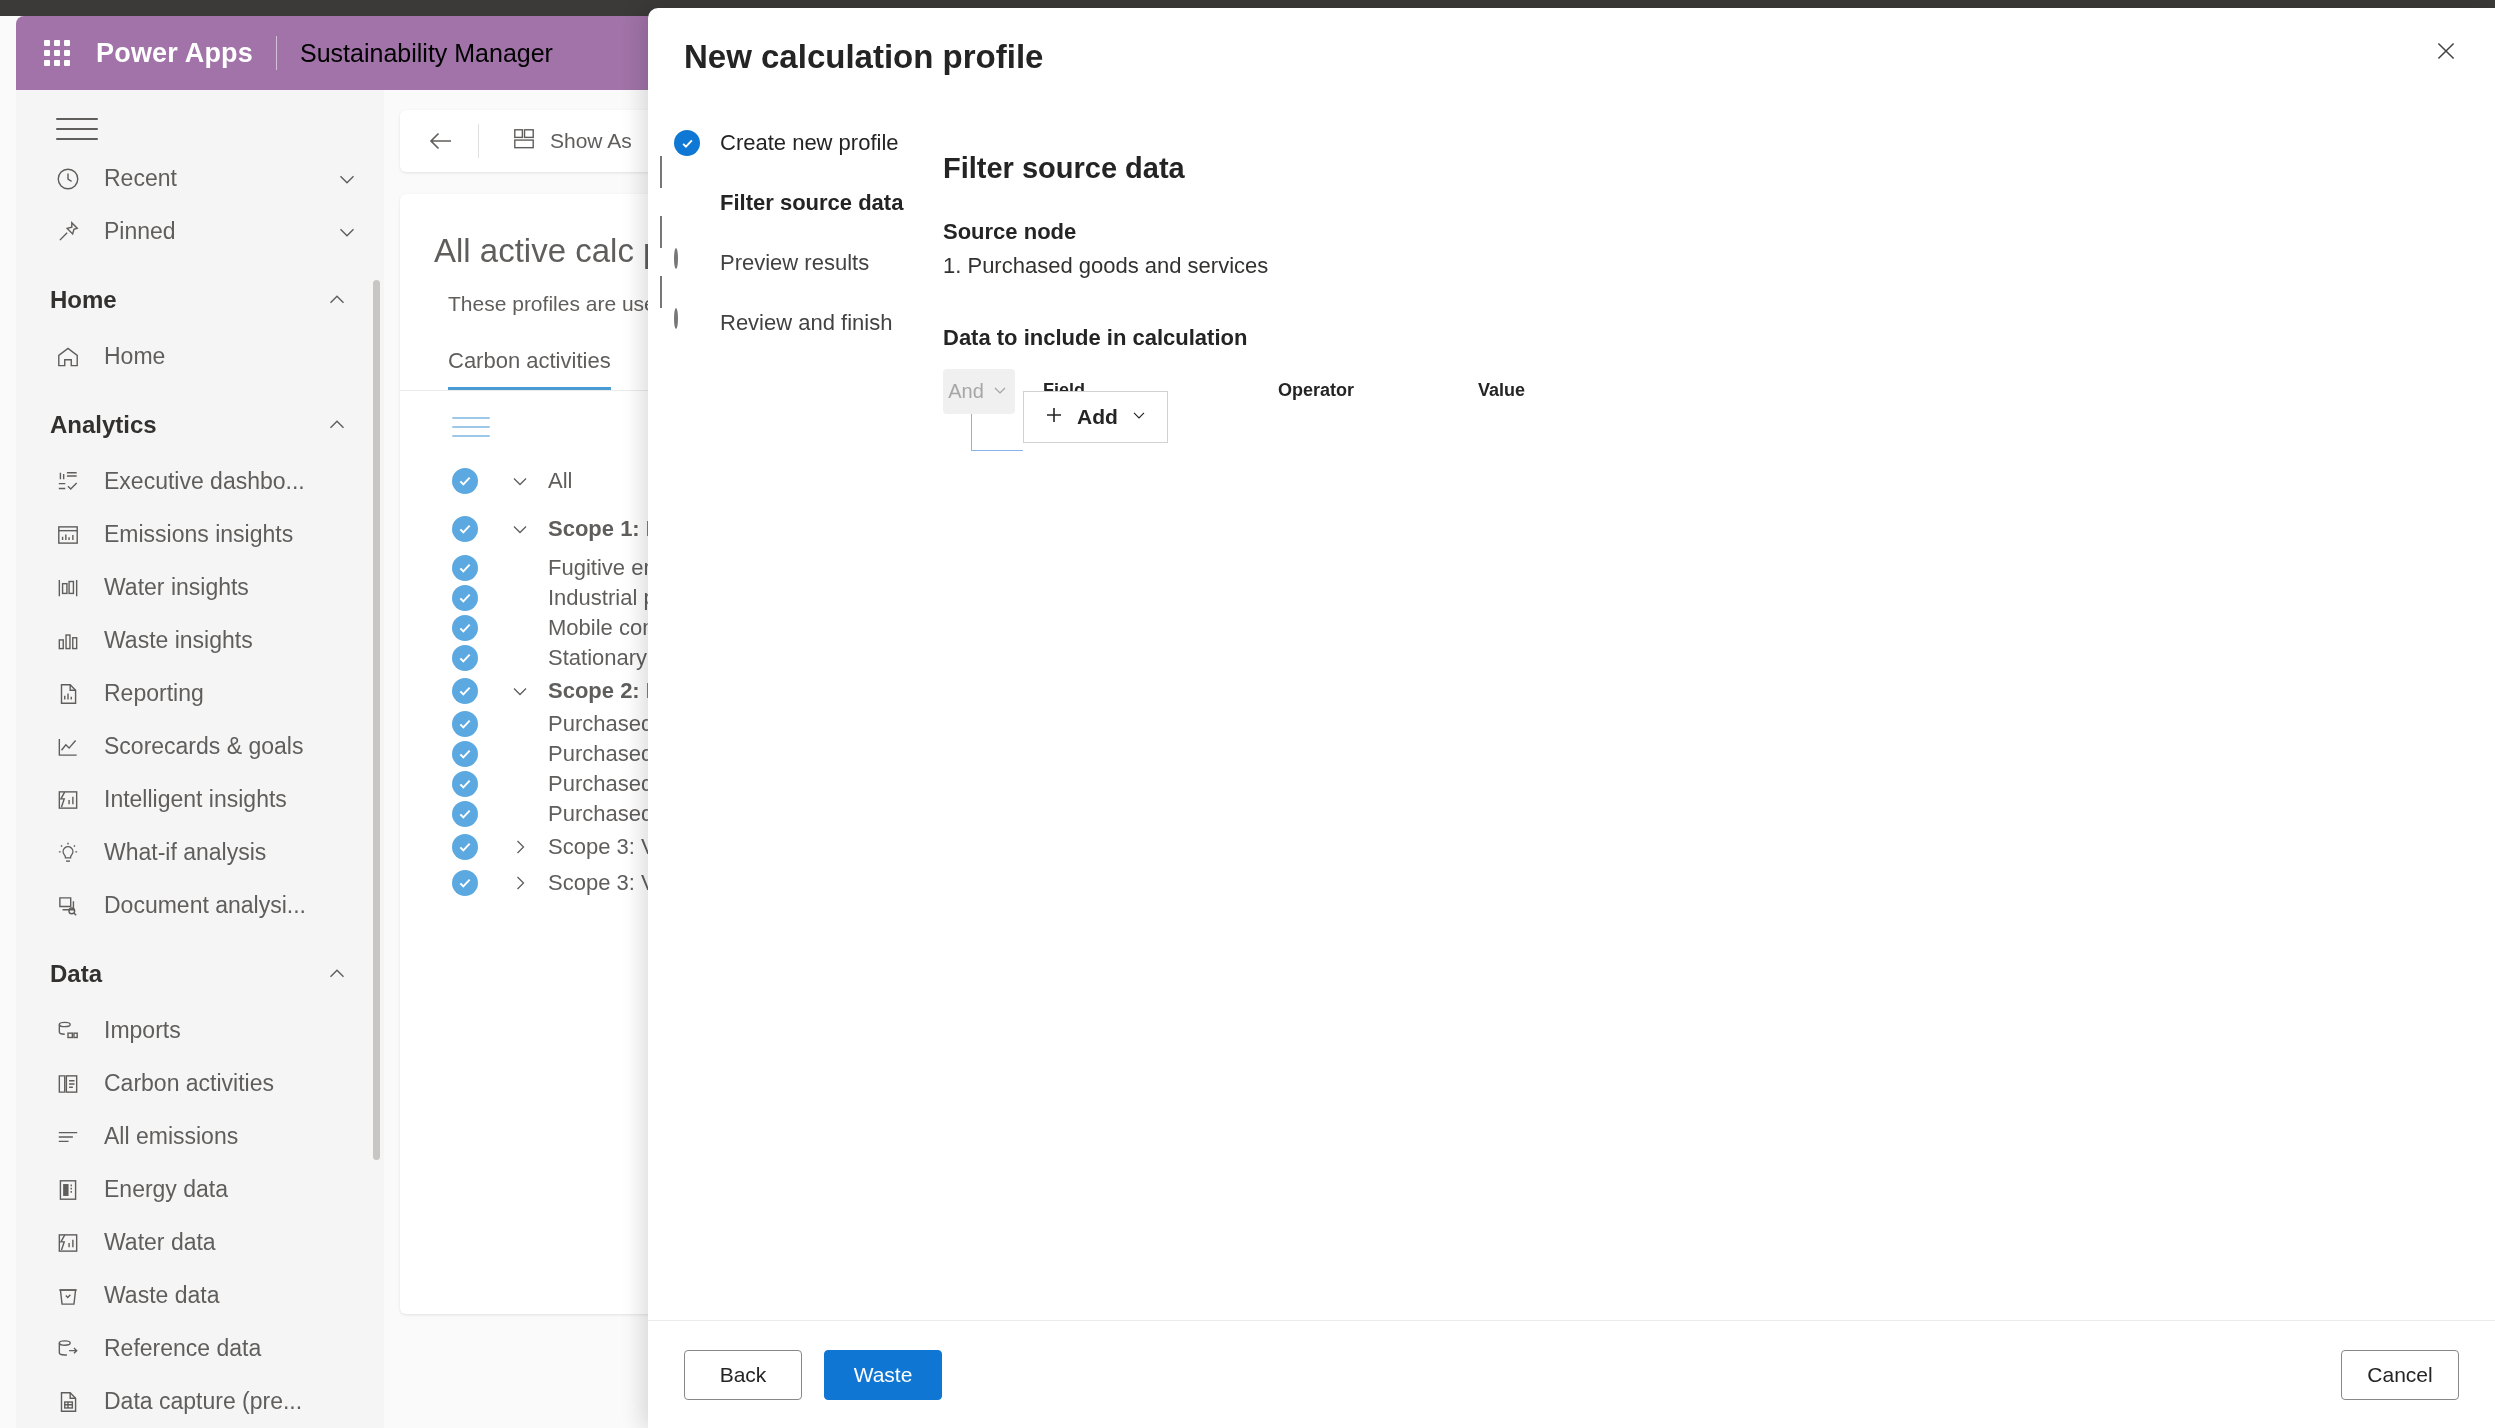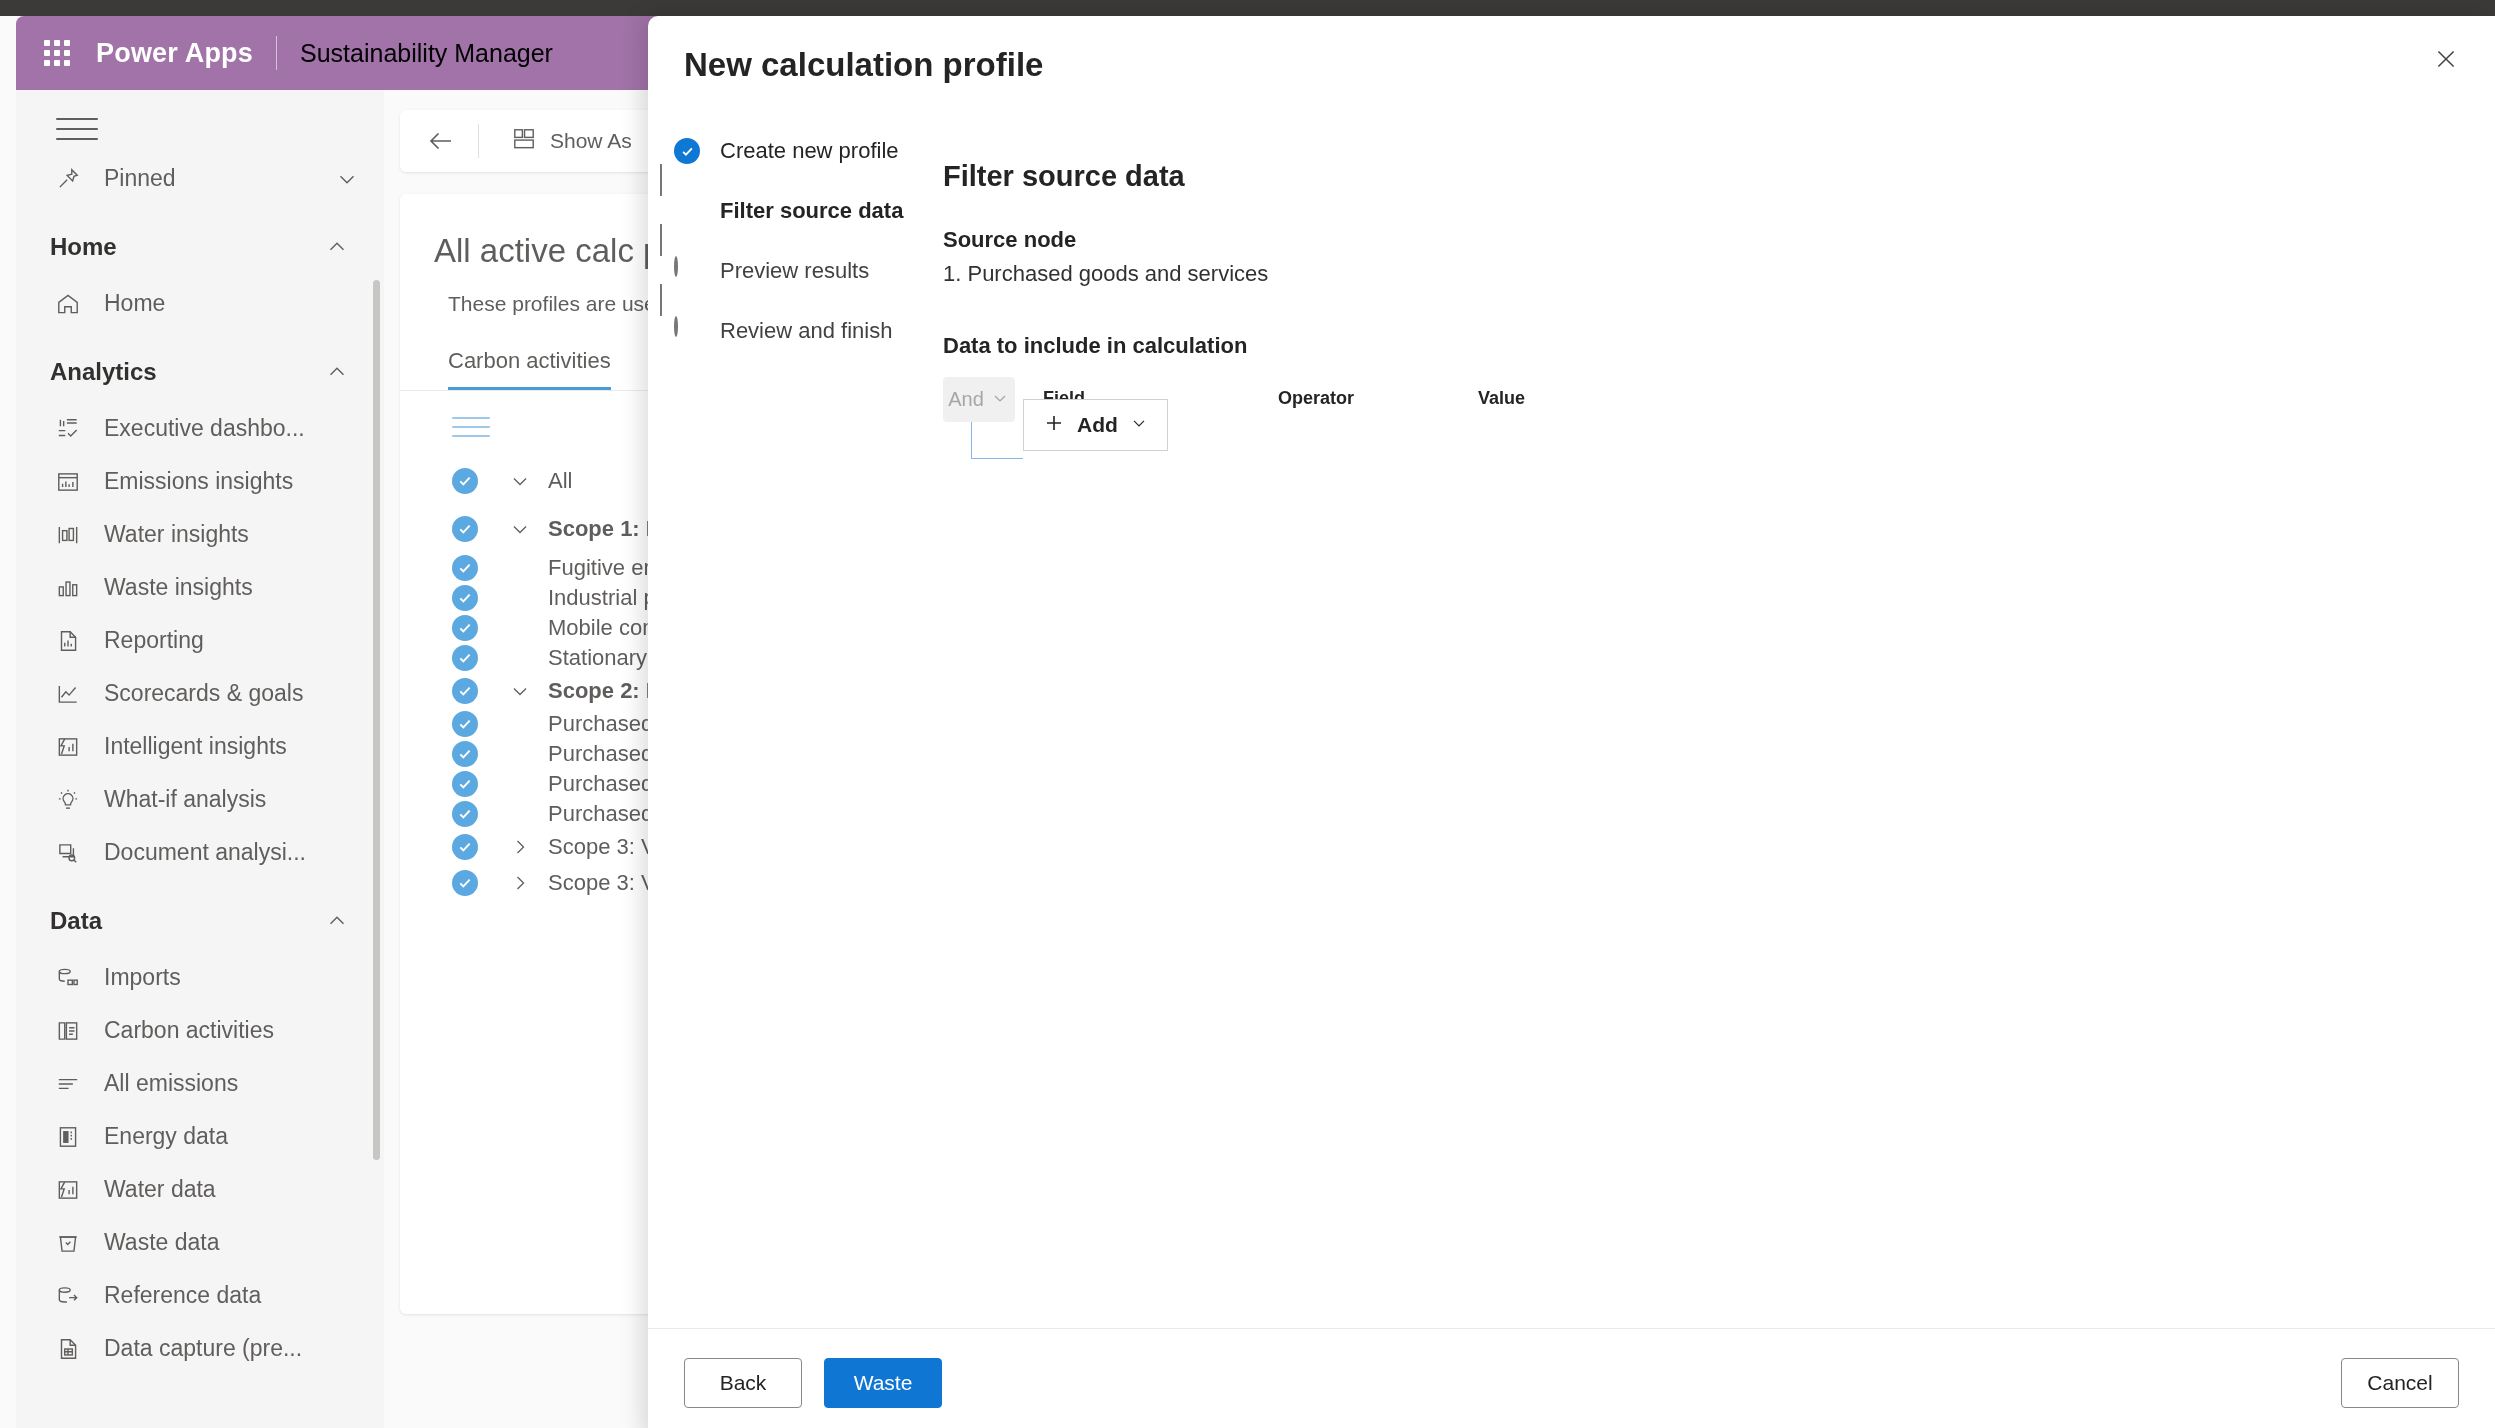--- a/index.html
+++ b/index.html
@@ -108,21 +108,21 @@
     display: flex; align-items: center; justify-content: center; flex: 0 0 26px;
     box-shadow: 0 0 0 3px #ffffff;
   }
   .chk svg { display: block; }
   .tree-chev { width: 36px; flex: 0 0 36px; margin-left: 24px; display: flex; align-items: center; justify-content: center; color: #605e5c;}
   .tree-label { font-size: 22px; color: #605e5c; margin-left: 10px; white-space: nowrap; }
   .tree-label.bold { font-weight: 700; }
   .tree-label.indent { margin-left: 70px; }
 
   
-  .overlay { position: absolute; left: 0; top: 0; width: 2495px; height: 1396px; margin-top: 8px; }
+  .overlay { position: absolute; left: 0; top: 0; width: 2495px; height: 1396px; }
   .dialog {
     position: absolute; left: 648px; top: 8px; width: 1847px; height: 1420px;
     background: #ffffff; border-top-left-radius: 10px;
     box-shadow: -6px 0 22px rgba(0,0,0,.14);
     display: flex; flex-direction: column;
   }
   .dlg-head { position: relative; height: 120px; flex: 0 0 120px; }
   .dlg-title { position: absolute; left: 36px; top: 30px; font-size: 33px; font-weight: 700; color: #242424; }
   .dlg-close {
     position: absolute; right: 24px; top: 18px; width: 50px; height: 50px;
@@ -208,20 +208,34 @@
 
   <div class="sidenav">
     <div class="hamburger">
       <span></span>
         <span></span>
         <span></span>
     </div>
 
     <div class="nav-list">
 
+      <div class="nav-item">
+        <span class="nav-ico">
+          <svg width="26" height="26" viewBox="0 0 24 24" fill="none" stroke="currentColor" stroke-width="1.3">
+            <circle cx="12" cy="12" r="9"></circle>
+              <path d="M12 7v5.2l3.3 2"></path>
+          </svg>
+        </span>
+        <span class="nav-label">Recent</span>
+        <span class="nav-chev">
+          <svg width="26" height="26" viewBox="0 0 24 24" fill="none" stroke="currentColor" stroke-width="1.3">
+              <path d="M6 9.5l6 6 6-6"></path>
+            </svg>
+        </span>
+      </div>
 
       <div class="nav-item">
         <span class="nav-ico">
           <svg width="26" height="26" viewBox="0 0 24 24" fill="none" stroke="currentColor" stroke-width="1.3">
             <path d="M15.5 3.5l5 5-3 1-1.2 4.3-5.1-5.1L15.5 7.5z"></path>
               <path d="M11.2 12.7L4.5 19.5"></path>
           </svg>
         </span>
         <span class="nav-label">Pinned</span>
         <span class="nav-chev">

